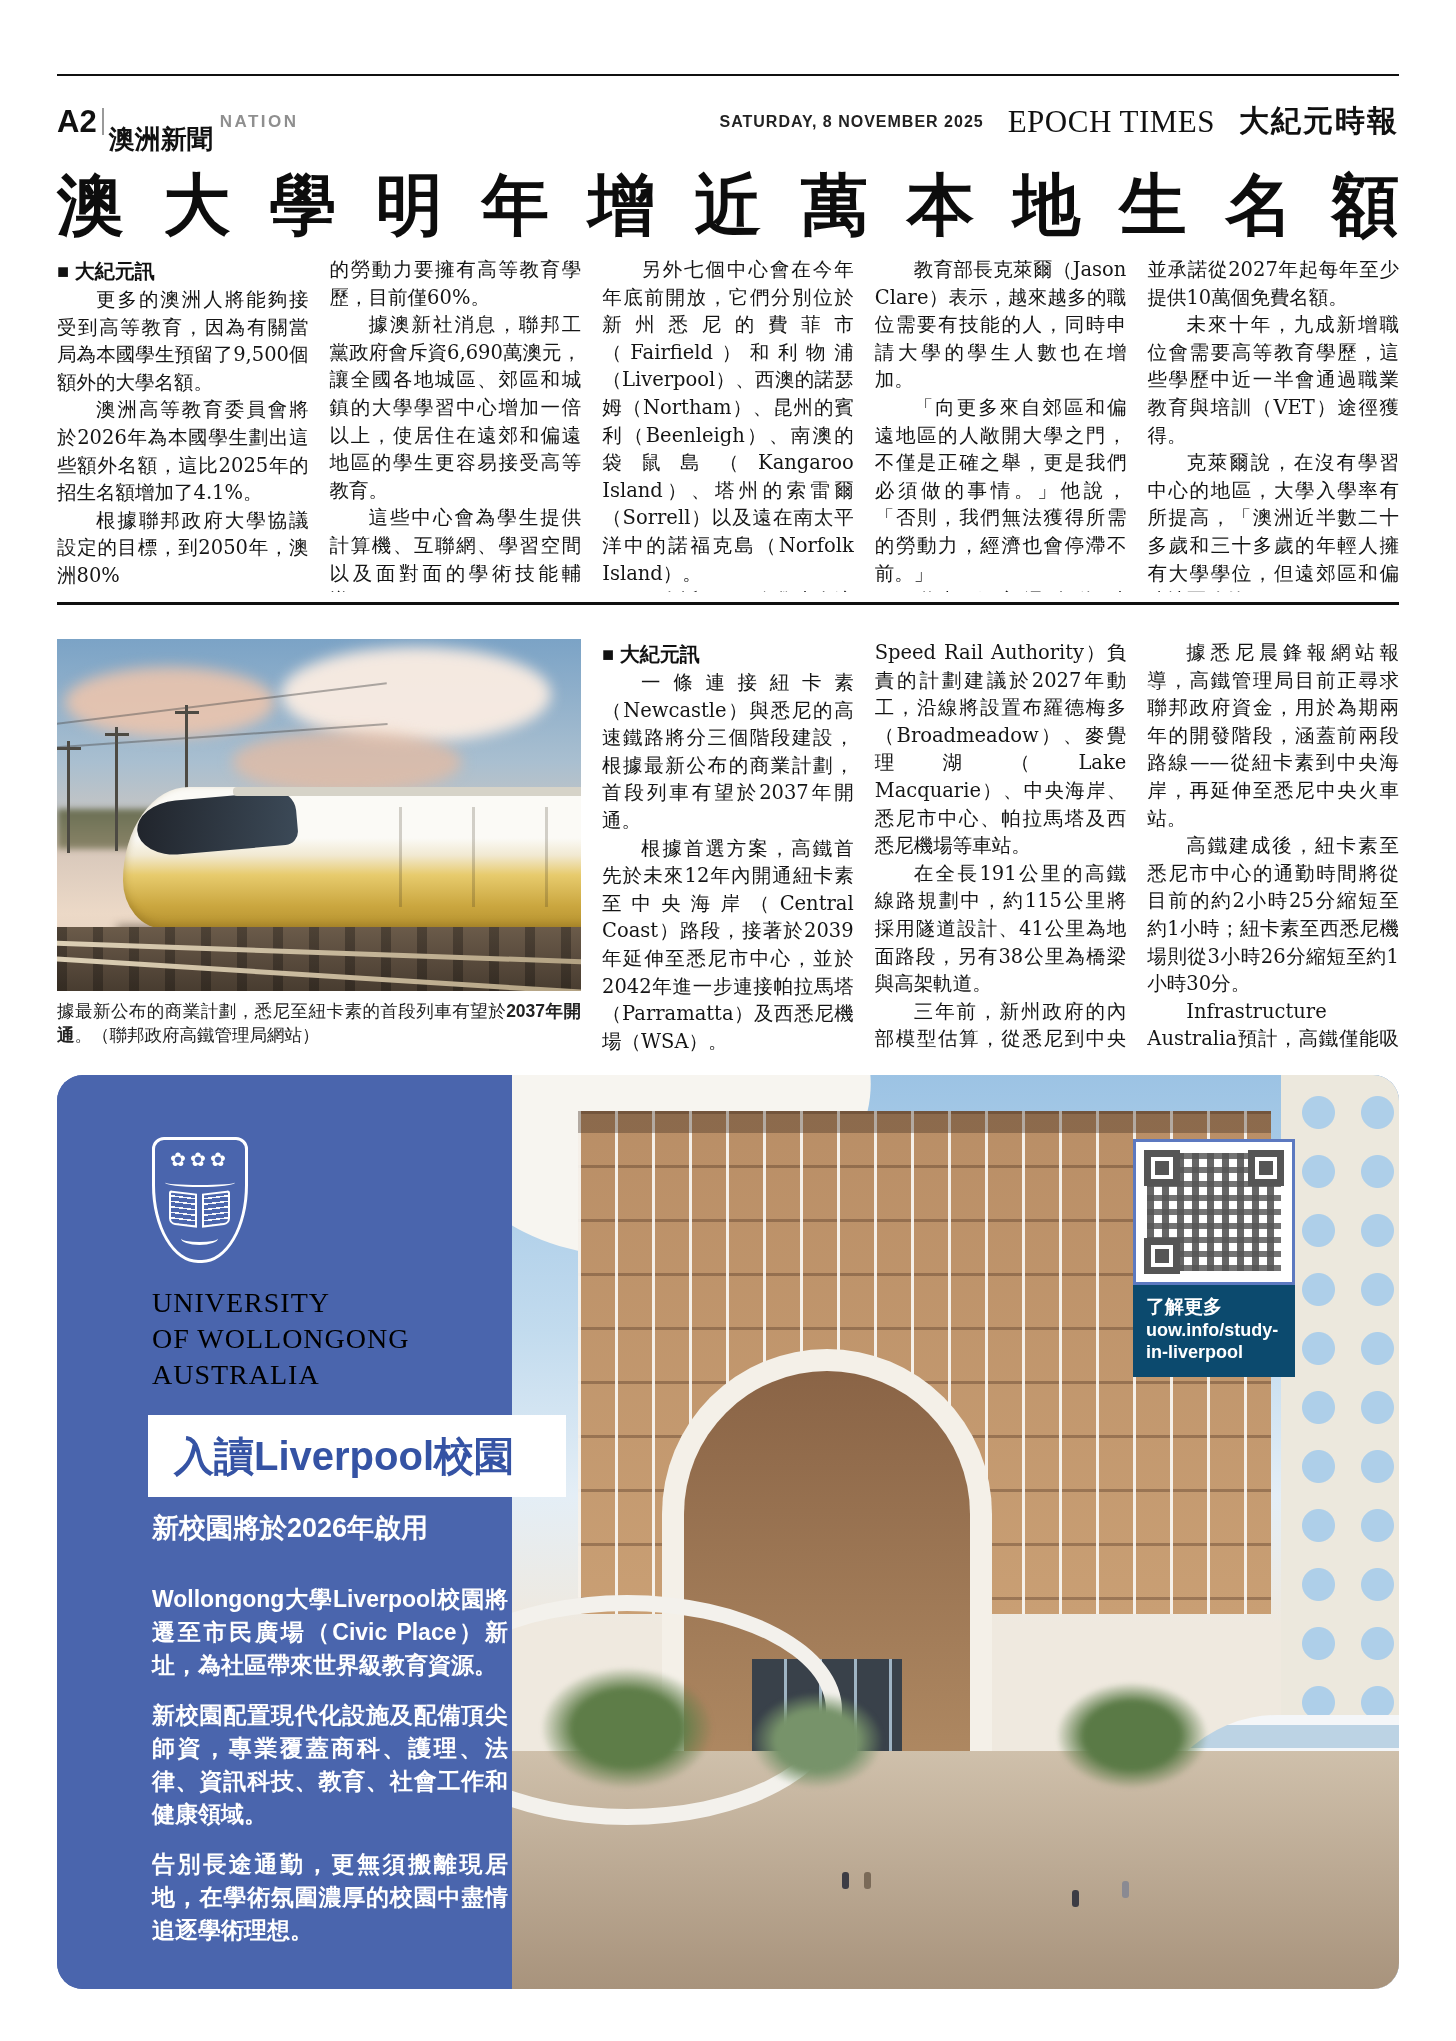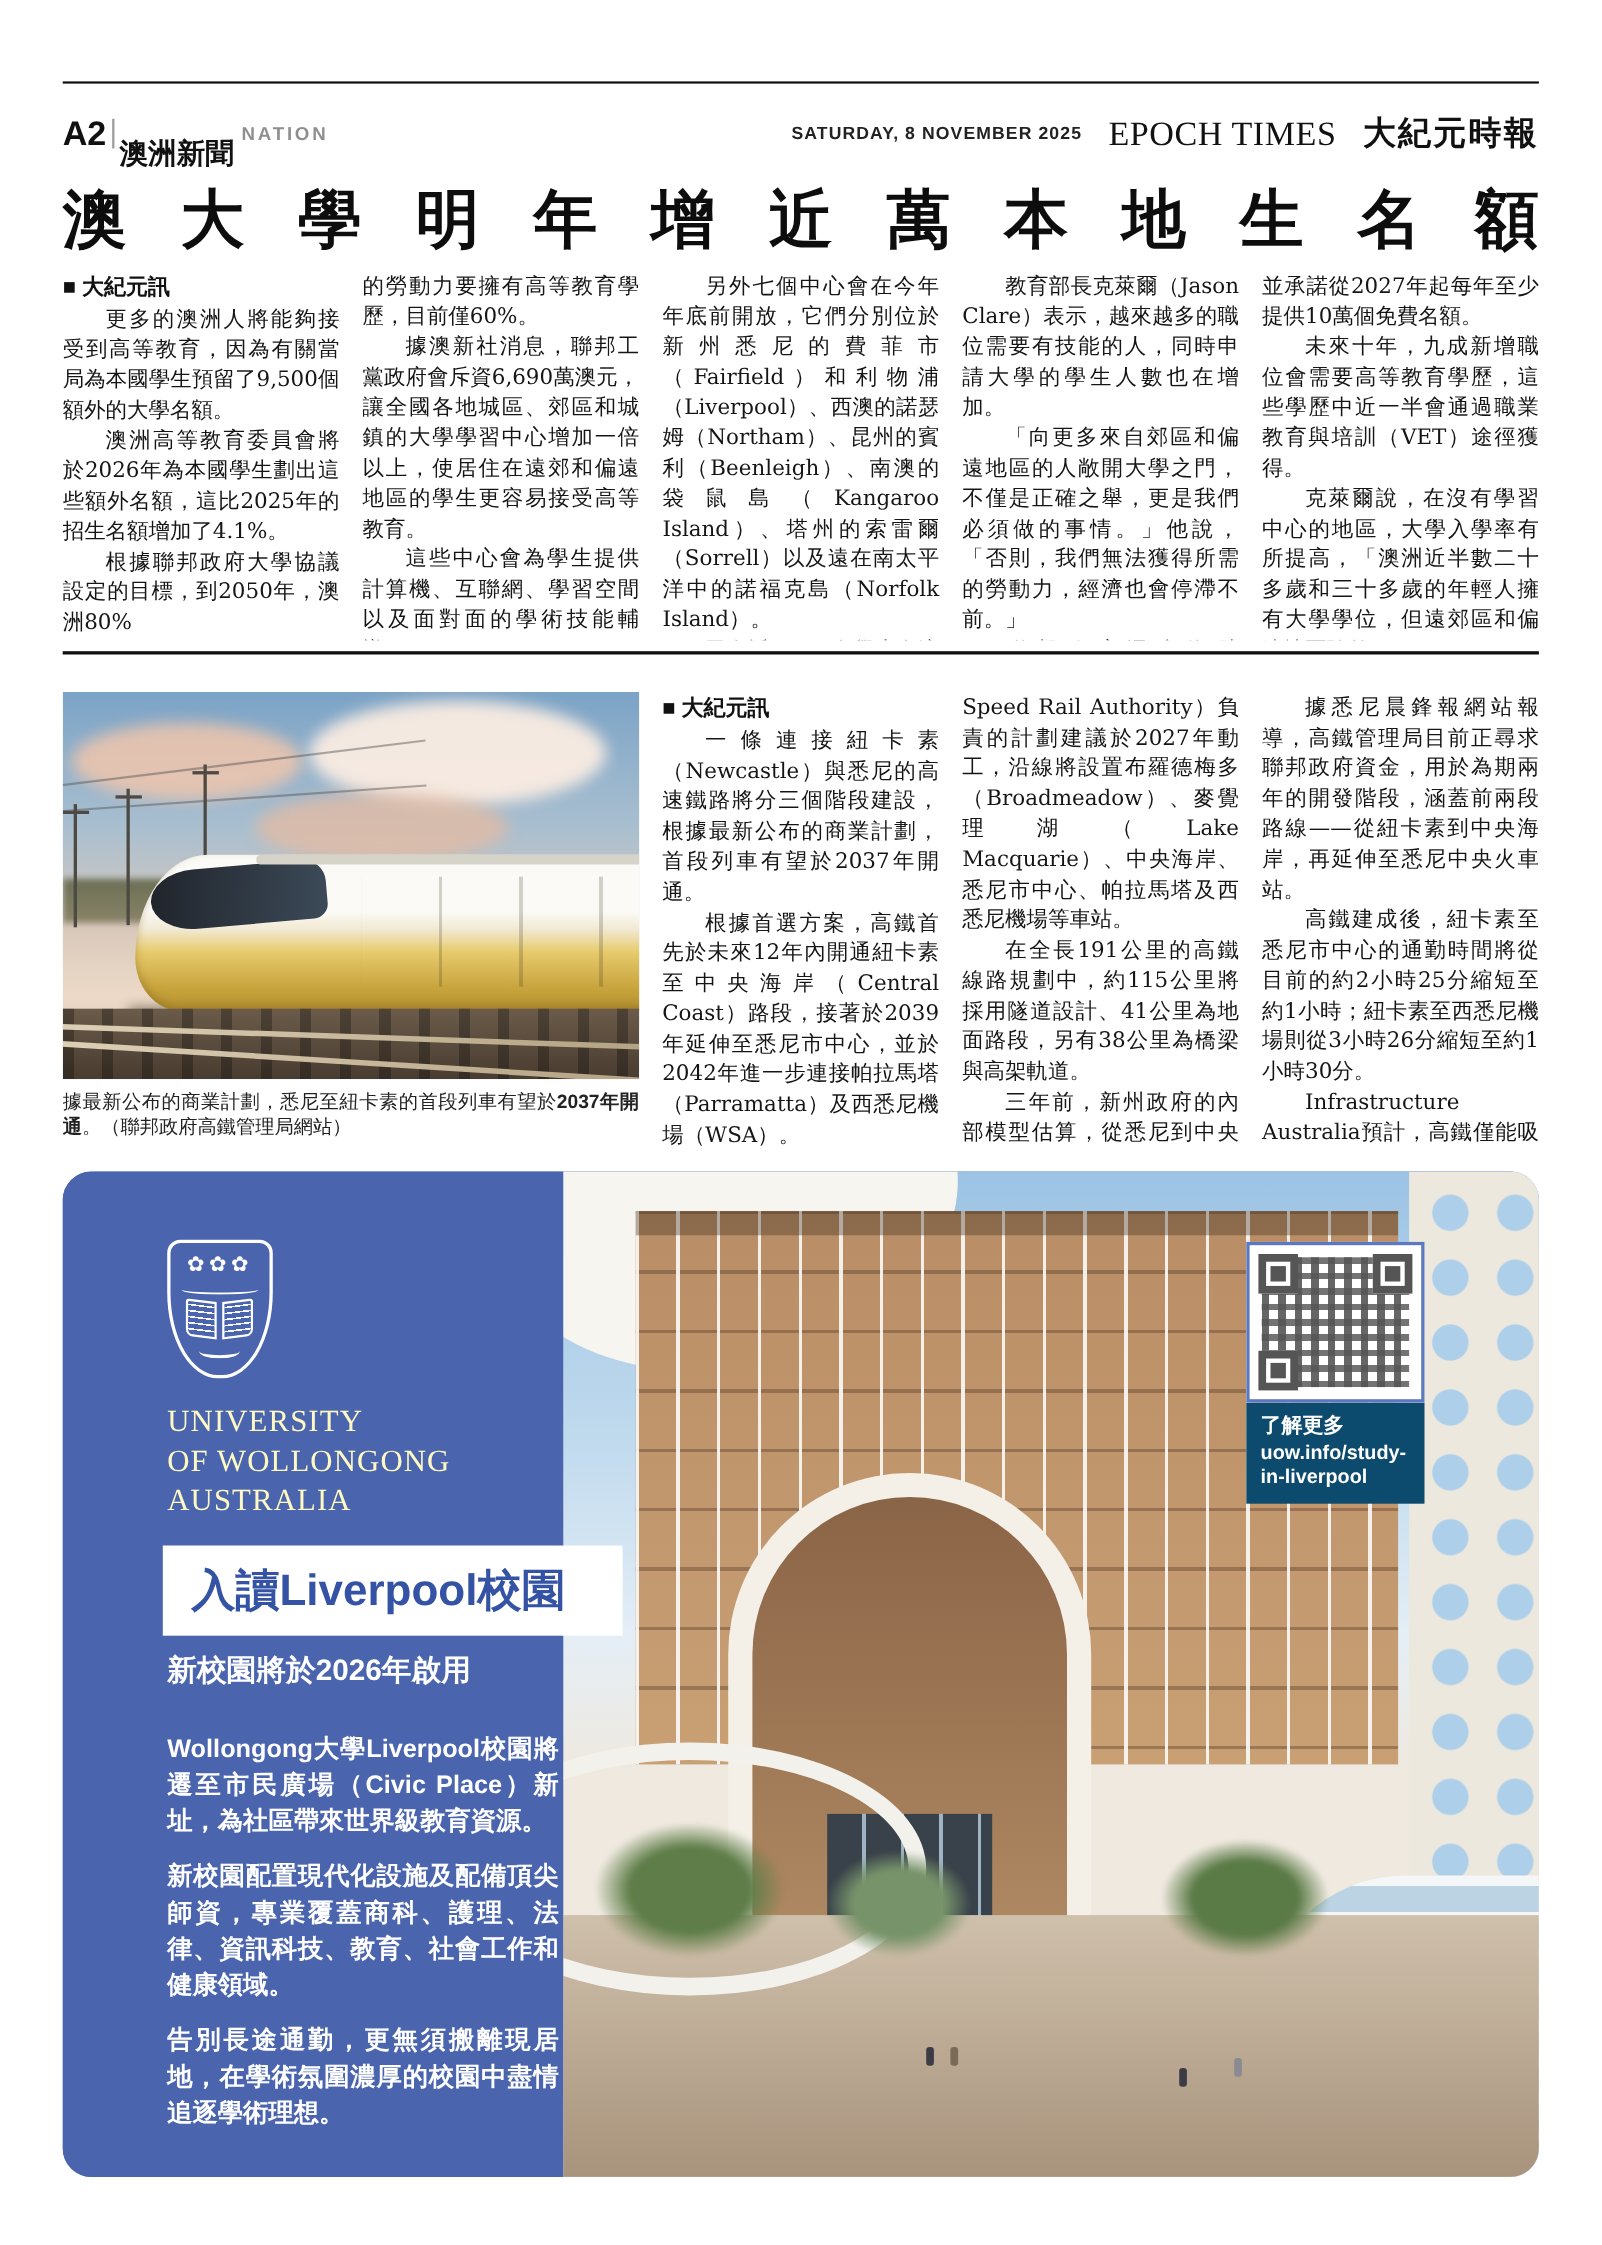--- a/index.html
+++ b/index.html
@@ -14,21 +14,21 @@
   .page-num{font:900 31px "Liberation Sans",sans-serif;color:#111;}
   .vbar{width:2px;height:27px;background:#9a9a9a;}
   .section-zh{font:800 26px "Liberation Sans",sans-serif;color:#111;margin-top:36px;}
   .section-en{font:800 17px "Liberation Sans",sans-serif;color:#8f8f8f;letter-spacing:2.5px;margin-left:2px;}
   .m-right{display:flex;align-items:center;gap:24px;}
   .date{font:600 16px "Liberation Sans",sans-serif;letter-spacing:1px;color:#222;}
   .brand-en{font:500 31px "Liberation Serif",serif;letter-spacing:.5px;color:#111;}
   .brand-zh{font:900 30px "DejaVu Serif",serif;color:#111;letter-spacing:2px;}
 
   
-  .headline1{margin:8px 0 14px;font-size:58px;font-weight:900;line-height:1.12;
+  .headline1{margin:8px 0 14px;font-size:67px;font-weight:900;line-height:1.12;
              text-align:justify;text-align-last:justify;color:#0d0d0d;letter-spacing:0;}
 
   
   .cols{display:flex;gap:21px;text-align:justify;}
   .article1{height:336px;overflow:hidden;}
   .col{flex:1 1 0;font-size:19.5px;line-height:27.6px;color:#151515;}
   .col p{margin:0;text-indent:2em;}
   .col p.flush{text-indent:0;}
   .byline{font:800 20px/30px "Liberation Sans",sans-serif;text-indent:0 !important;color:#111;}
 
@@ -86,21 +86,21 @@
          border-radius:12px 12px 48% 48%/12px 12px 62% 62%;box-sizing:border-box;}
   .crest-flowers{position:absolute;top:8px;left:0;right:0;text-align:center;color:#fff;
                  font-size:19px;letter-spacing:4px;font-family:"DejaVu Sans",sans-serif;}
   .crest-wave{position:absolute;top:38px;left:10px;right:10px;height:7px;border-bottom:2.5px solid #fff;border-radius:50%;}
   .crest-book{position:absolute;top:52px;left:14px;width:61px;height:36px;}
   .bpage{position:absolute;top:0;width:28px;height:34px;border:2.5px solid #fff;box-sizing:border-box;
          background:repeating-linear-gradient(0deg,transparent 0 4px,rgba(255,255,255,.95) 4px 5.5px);}
   .bp-l{left:0;transform:skewY(7deg);border-radius:3px 0 0 6px;}
   .bp-r{right:0;transform:skewY(-7deg);border-radius:0 3px 6px 0;}
   .crest-base{position:absolute;top:92px;left:26px;width:37px;height:10px;border-bottom:3px solid #fff;border-radius:50%;}
-  .uni-name{position:absolute;left:95px;top:210px;color:#fef9c3;
+  .uni-name{position:absolute;left:95px;top:210px;color:#000000;
             font:400 28px/36px "Liberation Serif",serif;letter-spacing:1px;}
   .ad-strip{position:absolute;left:91px;top:340px;width:418px;height:82px;background:#ffffff;z-index:5;
             display:flex;align-items:center;padding-left:26px;box-sizing:border-box;}
   .ad-strip span{font:900 40px "Liberation Sans",sans-serif;color:#3553a4;letter-spacing:0;}
   .ad-sub{position:absolute;left:95px;top:435px;color:#fff;font:800 27px "Liberation Sans",sans-serif;z-index:4;}
   .ad-paras{position:absolute;left:95px;top:508px;width:356px;z-index:4;}
   .ad-paras p{margin:0 0 17px;color:#fff;font:700 23px/33px "Liberation Sans",sans-serif;text-align:justify;}
 
   
   .ad-photo{position:absolute;left:455px;right:0;top:0;bottom:0;z-index:1;overflow:hidden;background:#cfe2f1;}

